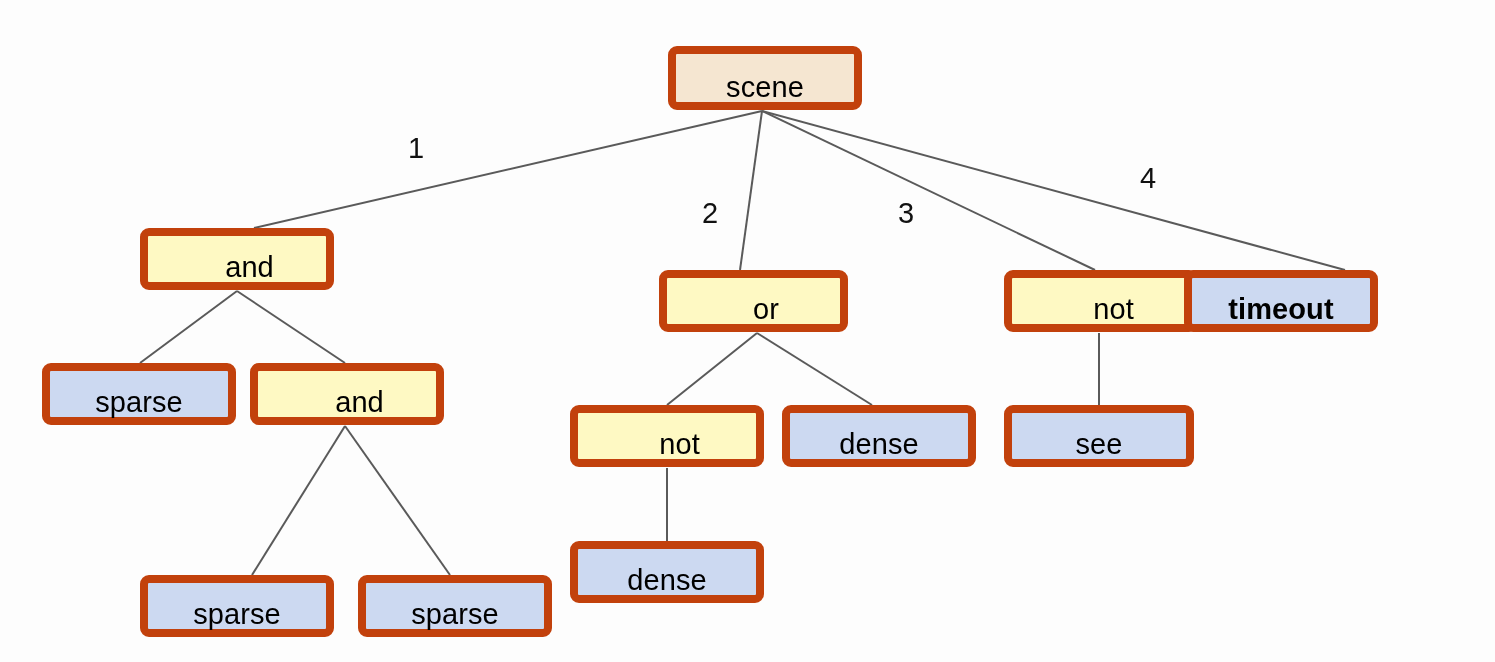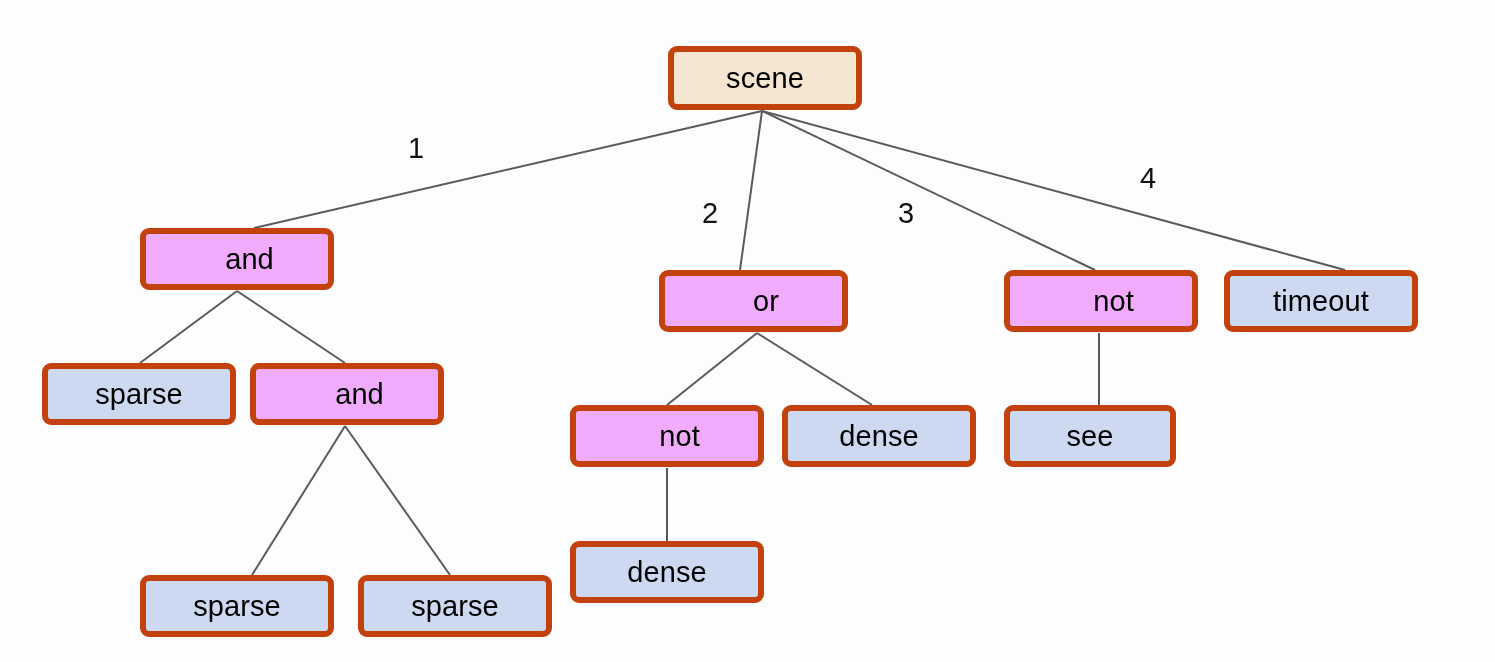--- a/index.html
+++ b/index.html
@@ -18,34 +18,34 @@
   #edges {
     position: absolute;
     left: 0;
     top: 0;
     width: 1495px;
     height: 662px;
   }
   .node {
     position: absolute;
     box-sizing: border-box;
-    border: 6px solid #c2410c;
+    border: 8px solid #c2410c;
     border-radius: 9px;
     display: flex;
-    align-items: center;
+    align-items: flex-end;
     justify-content: center;
     font-size: 29px;
     color: #000000;
     line-height: 1;
     white-space: nowrap;
     letter-spacing: 0.1px;
     z-index: 2;
   }
   .node.root   { background: #f5e6d1; }
-  .node.op     { background: #f0abfc; padding-left: 25px; }
+  .node.op     { background: #fef9c3; padding-left: 25px; }
   .node.term   { background: #ccd9f1; }
   .edge-label {
     position: absolute;
     font-size: 29px;
     color: #111111;
     z-index: 3;
     line-height: 1;
     white-space: nowrap;
   }
 </style>
@@ -75,36 +75,36 @@
       </div>
       <div class="node op" style="left: 140px; top: 228px; width: 194px; height: 62px;">
         <span>and</span>
       </div>
       <div class="node op" style="left: 659px; top: 270px; width: 189px; height: 62px;">
         <span>or</span>
       </div>
       <div class="node op" style="left: 1004px; top: 270px; width: 194px; height: 62px;">
         <span>not</span>
       </div>
-      <div class="node term" style="left: 1224px; top: 270px; width: 194px; height: 62px;">
+      <div class="node term" style="left: 1184px; top: 270px; width: 194px; height: 62px; font-weight: bold;">
         <span>timeout</span>
       </div>
       <div class="node term" style="left: 42px; top: 363px; width: 194px; height: 62px;">
         <span>sparse</span>
       </div>
       <div class="node op" style="left: 250px; top: 363px; width: 194px; height: 62px;">
         <span>and</span>
       </div>
       <div class="node op" style="left: 570px; top: 405px; width: 194px; height: 62px;">
         <span>not</span>
       </div>
       <div class="node term" style="left: 782px; top: 405px; width: 194px; height: 62px;">
         <span>dense</span>
       </div>
-      <div class="node term" style="left: 1004px; top: 405px; width: 172px; height: 62px;">
+      <div class="node term" style="left: 1004px; top: 405px; width: 190px; height: 62px;">
         <span>see</span>
       </div>
       <div class="node term" style="left: 570px; top: 541px; width: 194px; height: 62px;">
         <span>dense</span>
       </div>
       <div class="node term" style="left: 140px; top: 575px; width: 194px; height: 62px;">
         <span>sparse</span>
       </div>
       <div class="node term" style="left: 358px; top: 575px; width: 194px; height: 62px;">
         <span>sparse</span>

